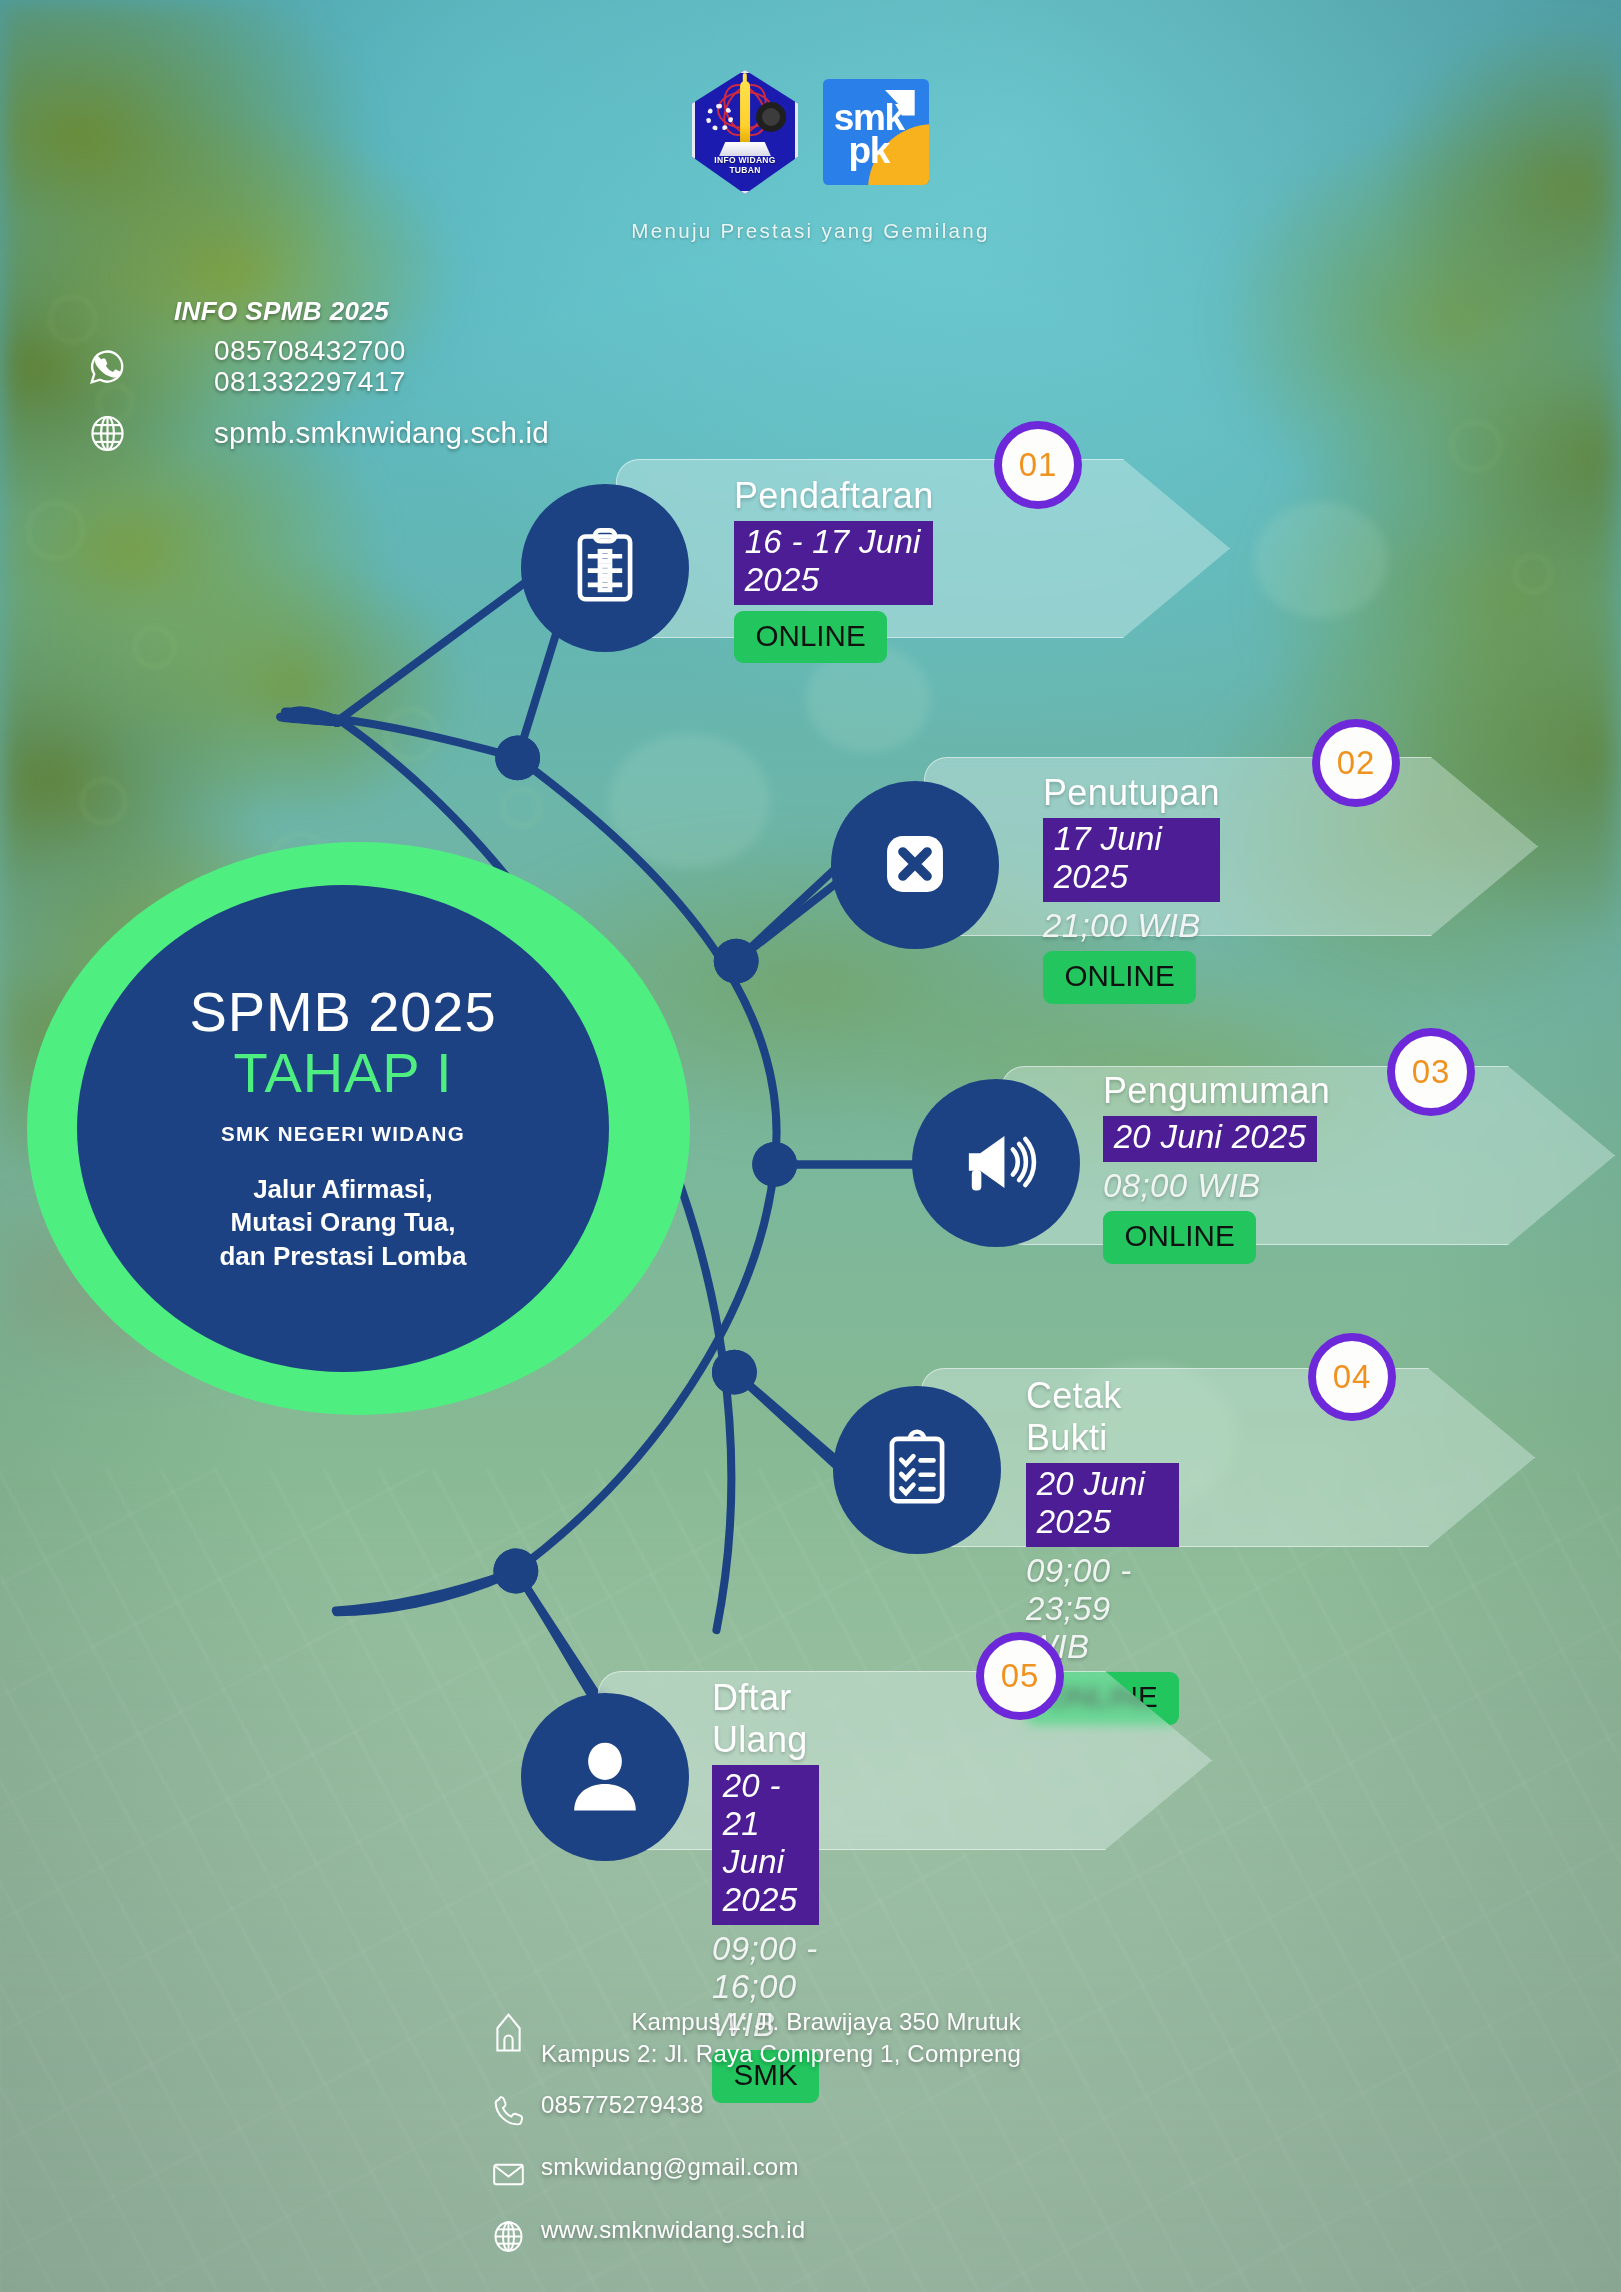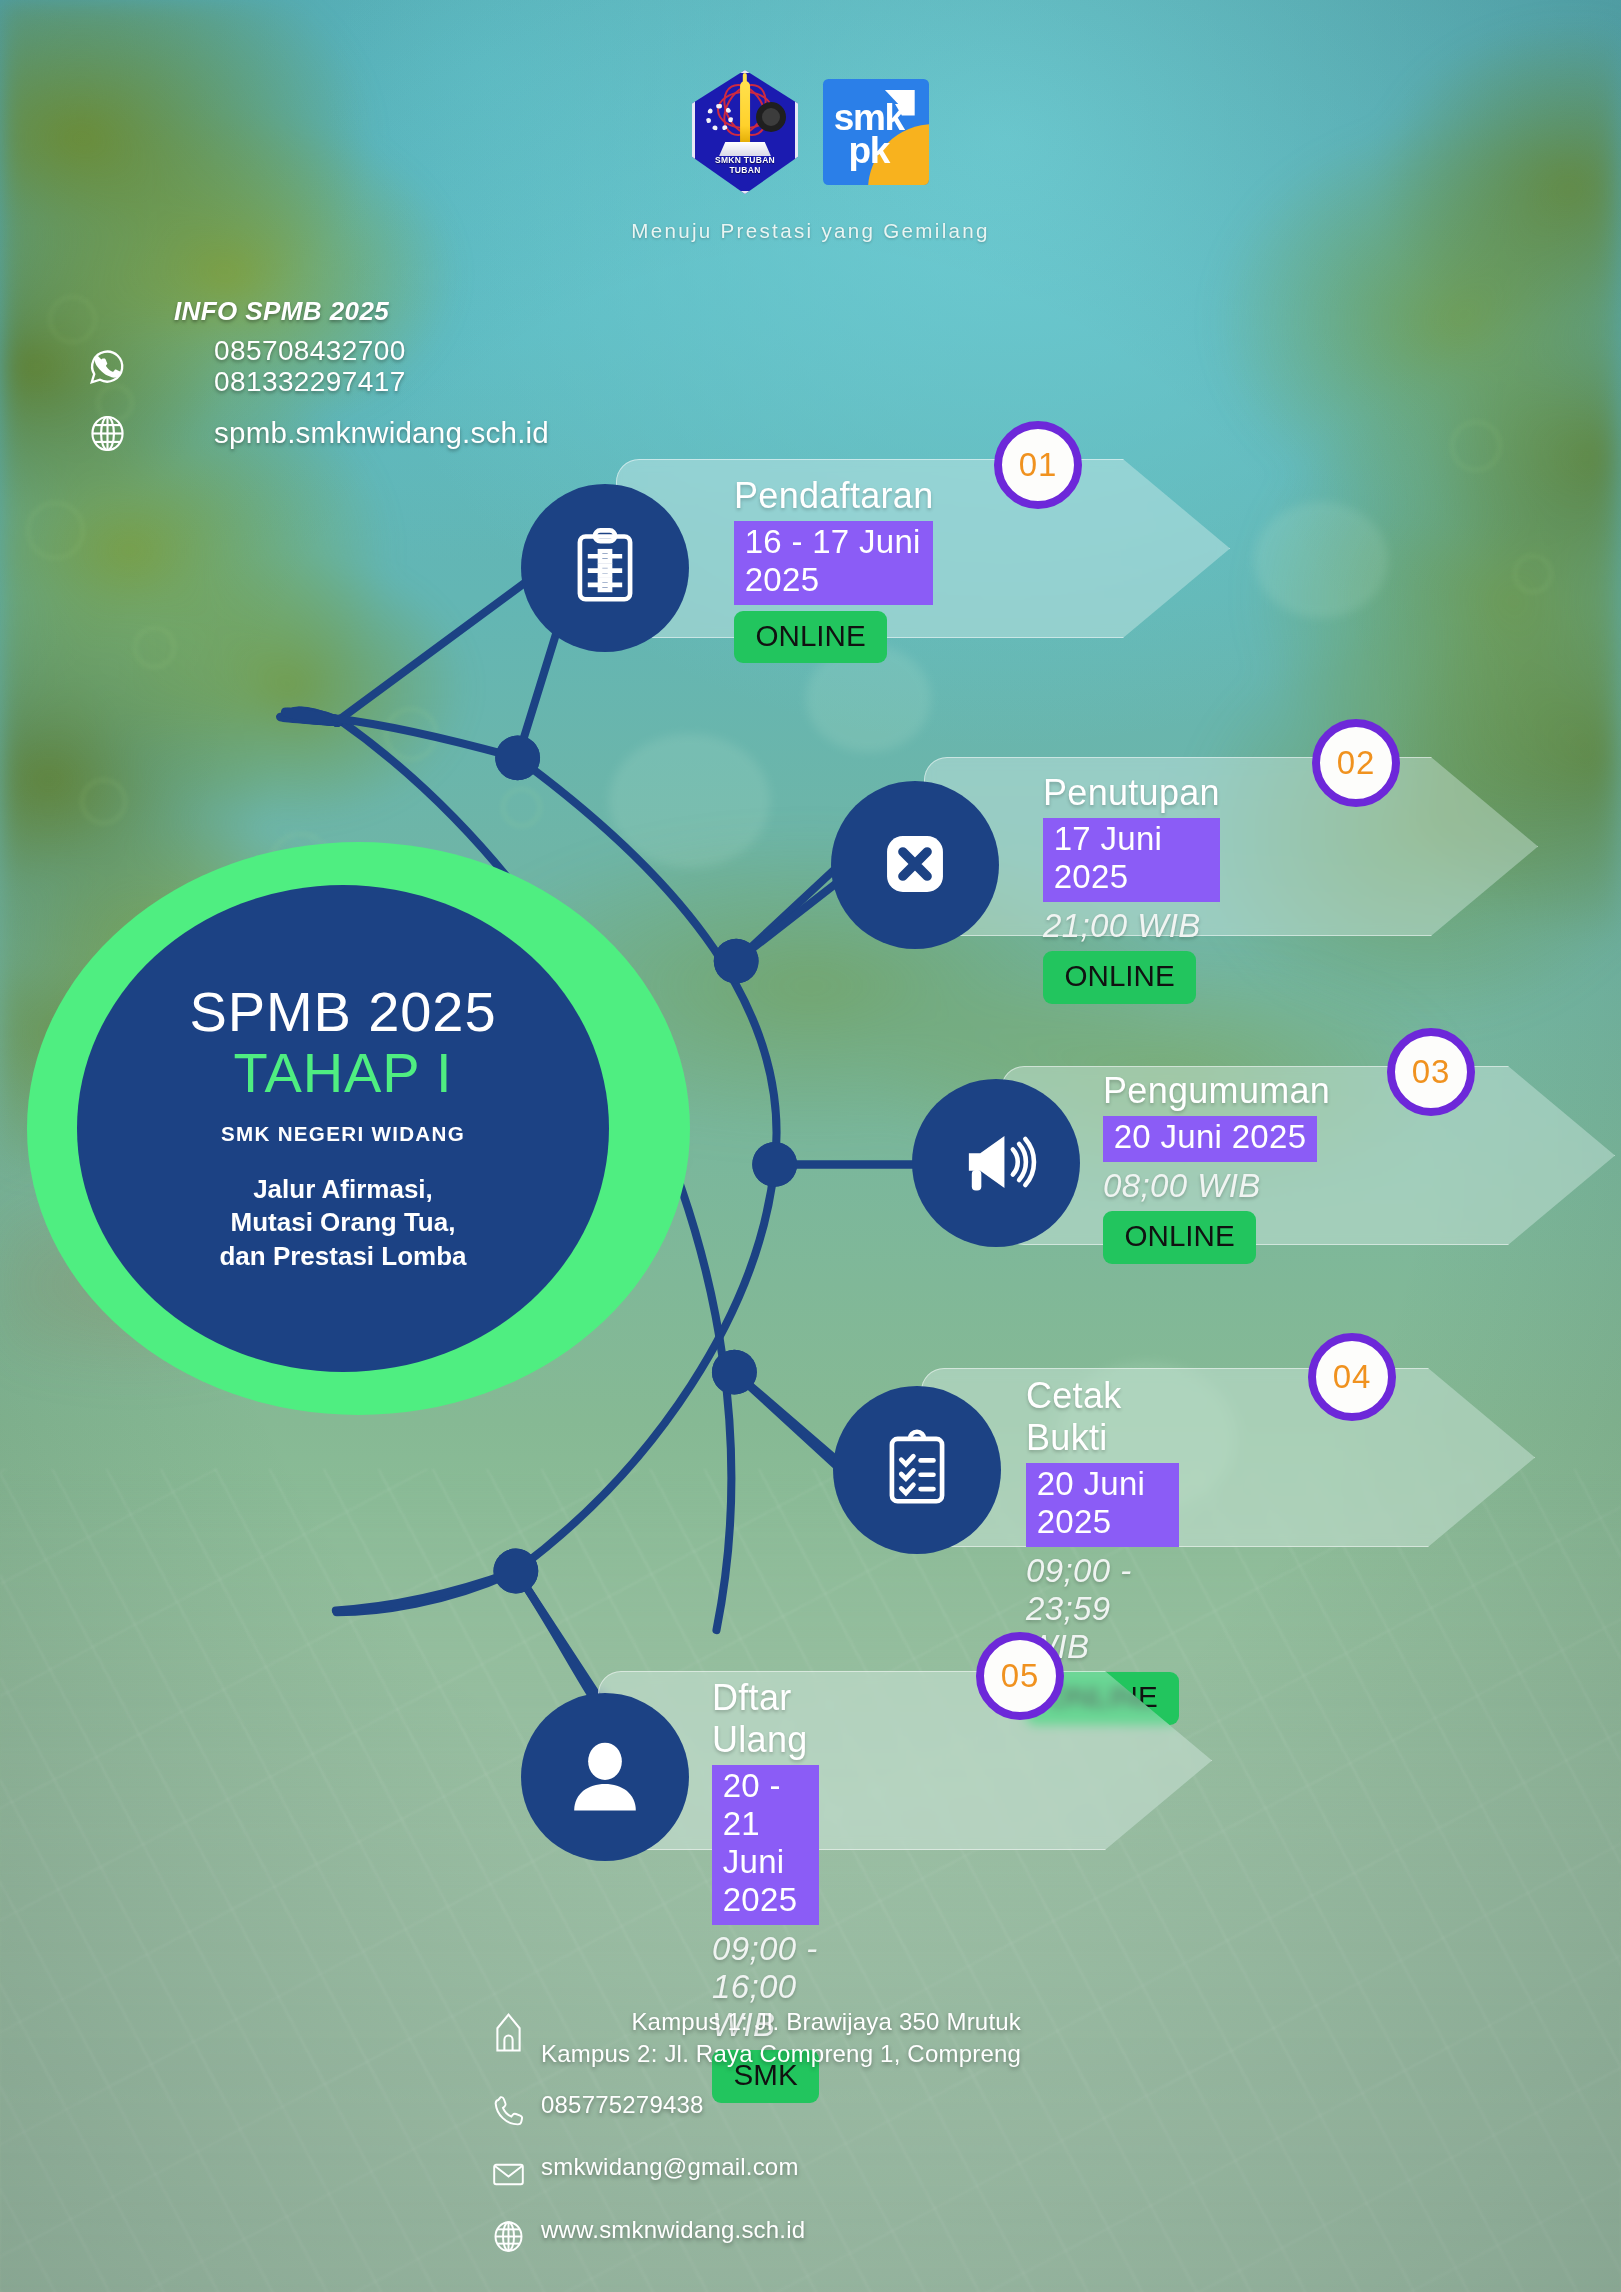--- a/index.html
+++ b/index.html
@@ -233,22 +233,22 @@
     width:88px; height:88px; border-radius:50%;
     background:#fdfdfb;
     border:8px solid #6d28d9;
     display:flex; align-items:center; justify-content:center;
     color:#f0921f; font-size:33px; letter-spacing:0.9px;
   }
   .card-body{ position:absolute; }
   .c-name{ color:#ffffff; font-size:36px; letter-spacing:0.3px; text-shadow:0 1.8px 3.6px rgba(0,0,0,.22); }
   .c-date{
     display:inline-block; margin-top:3.6px;
-    background:#8b5cf6; color:#ffffff;
-    font-size:33px; letter-spacing:0.3px;
+    background:#4c1d95; color:#ffffff;
+    font-size:33px; font-style:italic; letter-spacing:0.3px;
     padding:2.7px 10.7px 5.4px 10.7px;
   }
   .c-time{ color:#f0f4f2; font-size:33px; font-style:italic; letter-spacing:0.4px; margin-top:5.4px;
     text-shadow:0 1.8px 3.6px rgba(0,0,0,.22); }
   .c-tag{
     display:inline-block; margin-top:6px;
     background:#22c55e; color:#111; font-size:29.6px;
     padding:8px 21.5px 10.7px 21.5px; border-radius:9px;
   }
 
@@ -468,21 +468,21 @@
         <div class="atom">
             <i></i>
             <i></i>
             <i></i>
           </div>
         <div class="gear"></div>
         <div class="wheel"></div>
         <div class="tower"></div>
         <div class="base"></div>
         <div class="ltext">
-          <div>SMKN TUBAN</div>
+          <div>INFO WIDANG</div>
           <div>TUBAN</div>
         </div>
       </div>
 
       <div class="logo-smkpk">
         <div class="quarter"></div>
         <div class="flag"></div>
         <div class="lk">
           <div>smk</div>
           <div>pk</div>

